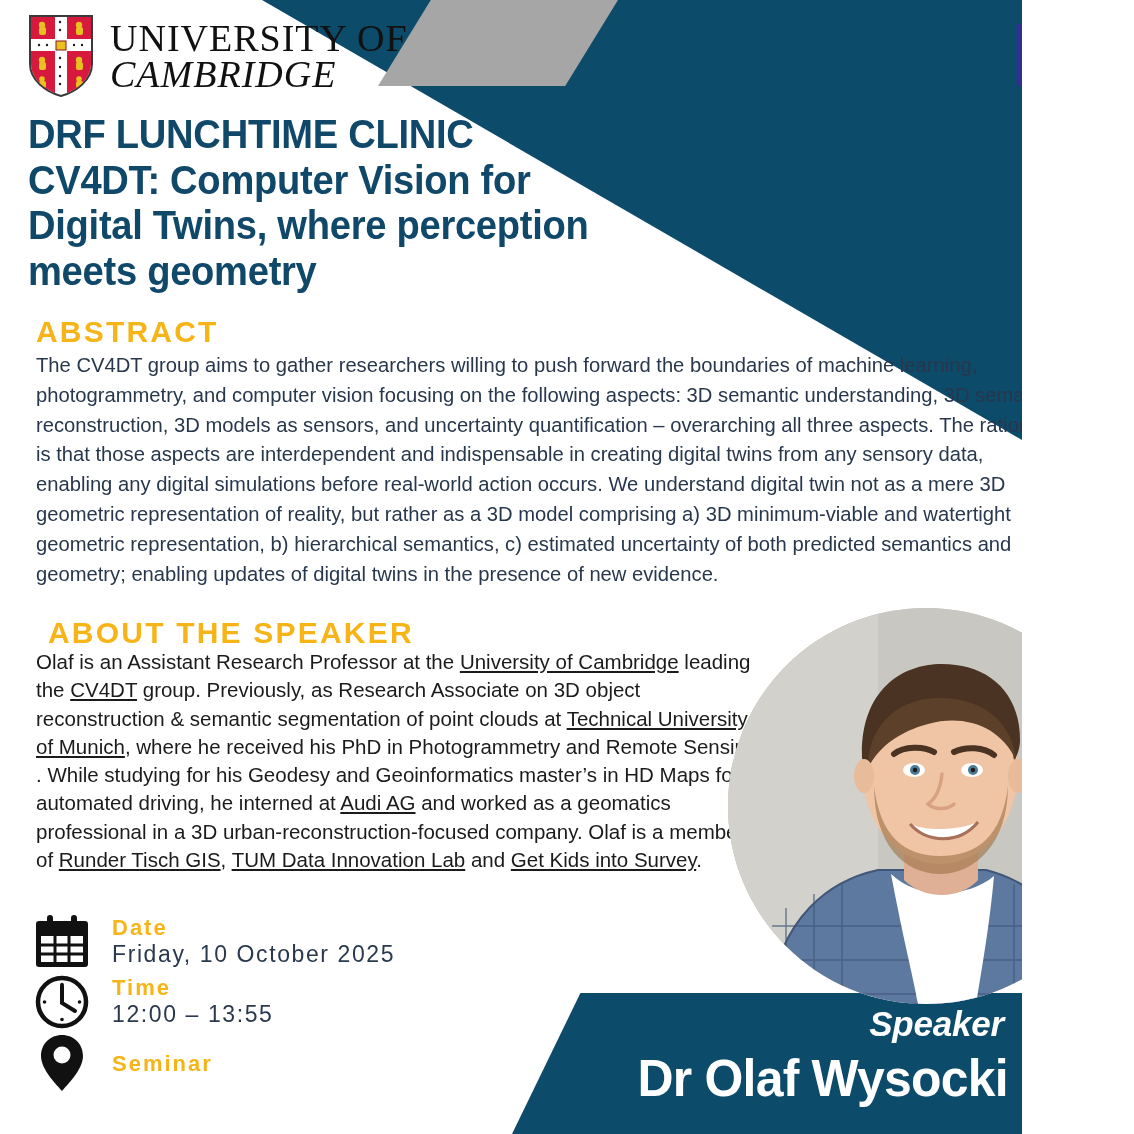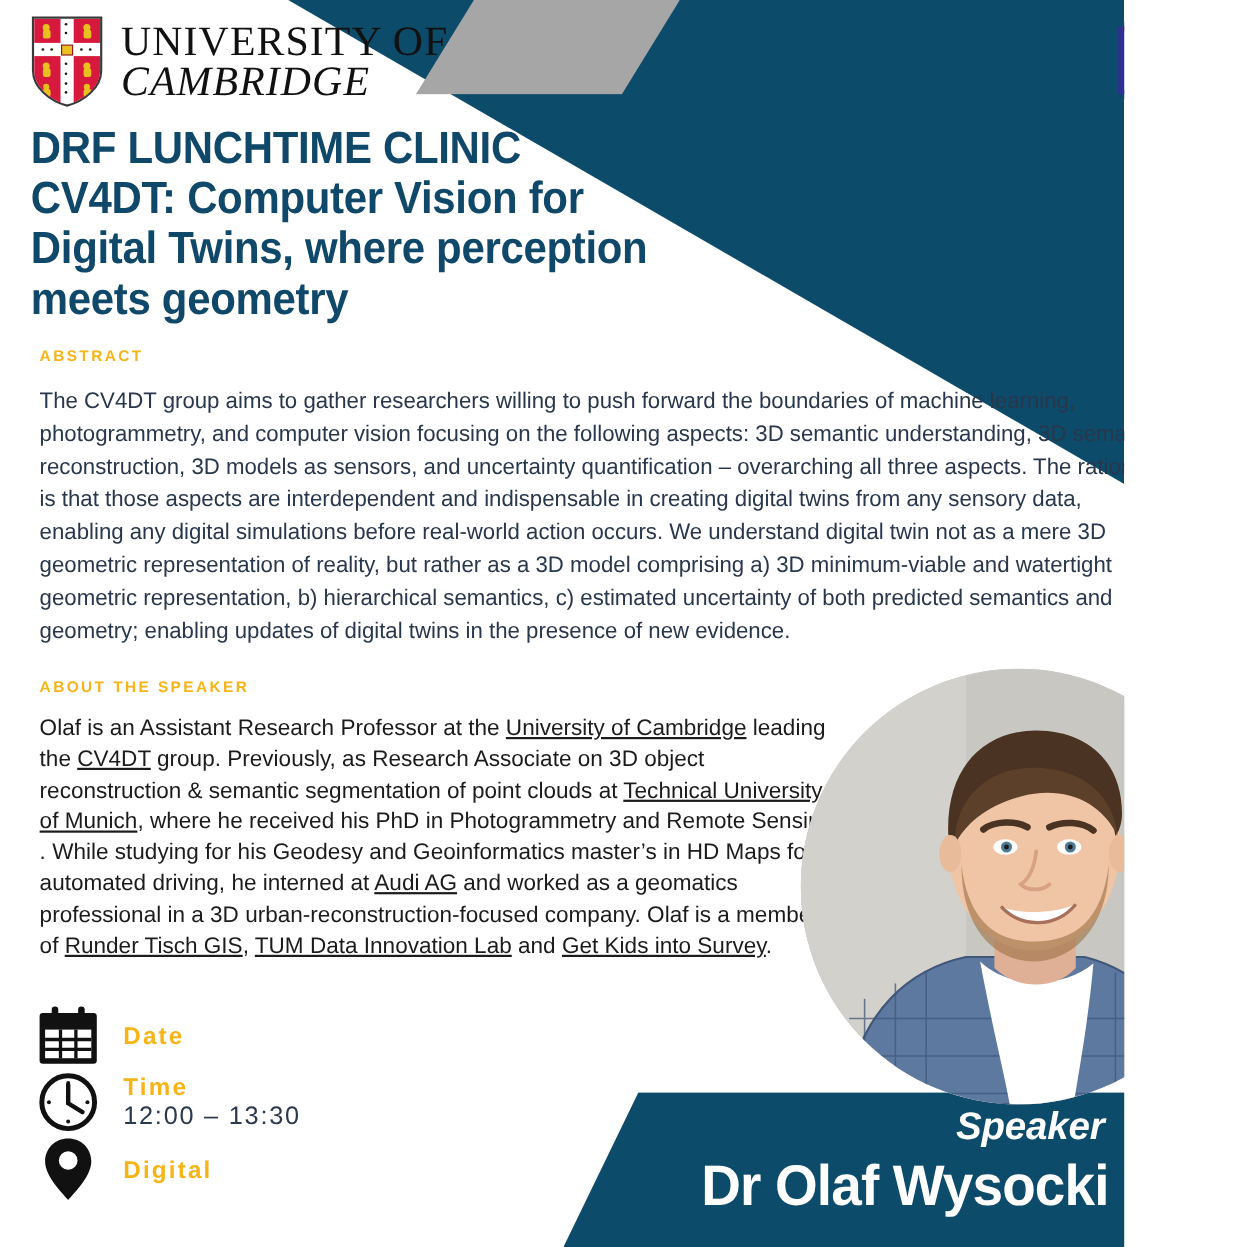--- a/index.html
+++ b/index.html
@@ -76,27 +76,27 @@
     line-height: 1.11;
     letter-spacing: -0.3px;
     transform: scaleX(0.93);
     transform-origin: left top;
   }
   #title .tline { display: block; white-space: nowrap; }
 
   
   .sec-head {
     color: #f6b417;
-    font-size: 14px;
+    font-size: 30px;
     font-weight: bold;
     letter-spacing: 2.2px;
   }
 
   #abstract-head { position: absolute; top: 315px; left: 36px; }
-  #speaker-head  { position: absolute; top: 616px; left: 36px; }
+  #speaker-head  { position: absolute; top: 616px; left: 48px; }
 
   
   #abstract-body {
     position: absolute; top: 350px; left: 36px; width: 1044px;
     color: #28374c;
     font-size: 20.5px;
     line-height: 1.455;
     transform: scaleX(0.985);
     transform-origin: left top;
   }
@@ -310,49 +310,50 @@
           <g stroke="#111" stroke-width="3">
             <path d="M7 33 H49"></path>
               <path d="M7 42 H49"></path>
             <path d="M21 24 V50"></path>
               <path d="M35 24 V50"></path>
           </g>
         </svg>
       </div>
       <div class="detail-text">
         <div class="detail-label">Date</div>
+        <div class="detail-value">Friday, 10 October 2025</div>
       </div>
     </div>
 
     <div class="detail-row" id="row-time">
       <div class="detail-icon">
         <svg width="56" height="58" viewBox="0 0 56 58">
           <circle cx="28" cy="30" r="24" fill="none" stroke="#111" stroke-width="4.5"></circle>
           <path d="M28 14 V31 L41 39" fill="none" stroke="#111" stroke-width="4" stroke-linecap="round"></path>
           <circle cx="28" cy="12.5" r="1.8" fill="#111"></circle>
           <circle cx="45.5" cy="30" r="1.8" fill="#111"></circle>
           <circle cx="28" cy="47.5" r="1.8" fill="#111"></circle>
           <circle cx="10.5" cy="30" r="1.8" fill="#111"></circle>
         </svg>
       </div>
       <div class="detail-text">
         <div class="detail-label">Time</div>
-        <div class="detail-value">12:00 – 13:30</div>
+        <div class="detail-value">12:00 – 13:55</div>
       </div>
     </div>
 
     <div class="detail-row" id="row-location">
       <div class="detail-icon">
         <svg width="56" height="62" viewBox="0 0 56 62">
           <path d="M28 3 C16 3 7 12 7 24 C7 38 24 54 28 59 C32 54 49 38 49 24 C49 12 40 3 28 3 Z" fill="#111"></path>
           <circle cx="28" cy="23" r="8.5" fill="#fff"></circle>
         </svg>
       </div>
       <div class="detail-text">
-        <div class="detail-label">Digital</div>
+        <div class="detail-label">Seminar</div>
       </div>
     </div>
 
   </div>
 
   <div id="speaker-role">Speaker</div>
   <div id="speaker-name">Dr Olaf Wysocki</div>
 
 </div>
 

